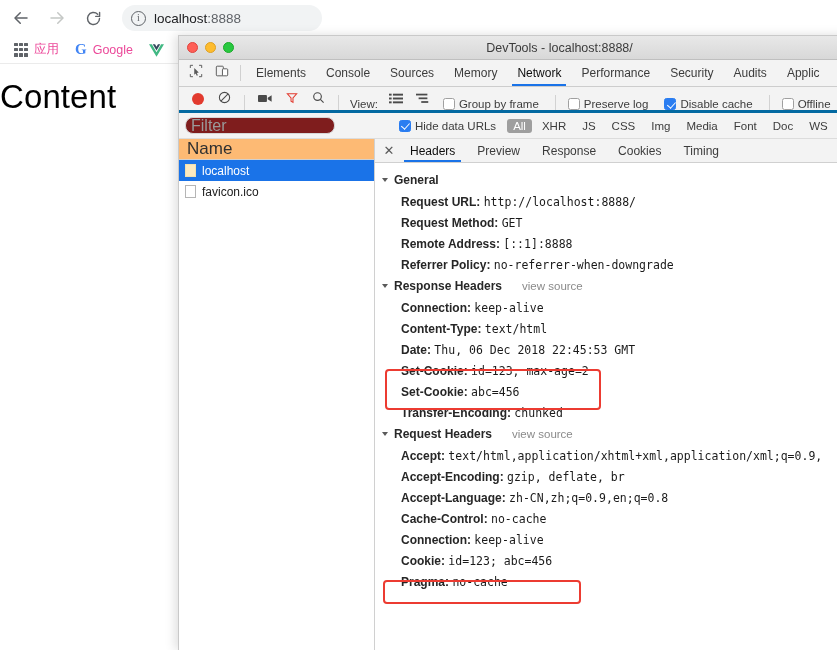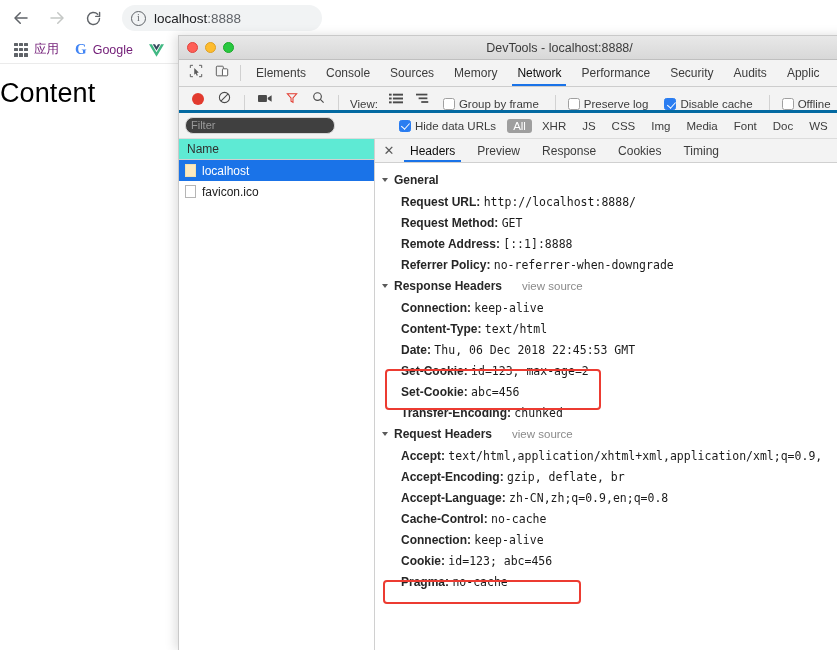--- a/index.html
+++ b/index.html
@@ -41,33 +41,33 @@
   .url-host { font-size:13.5px; color:#202124; }
   .url-port { font-size:13.5px; color:#5f6368; }
 
   
   .bookmarks {
     position:absolute; top:36px; left:0; width:837px; height:28px;
     background:#ffffff; display:flex; align-items:center; padding-left:6px;
     border-bottom:1px solid #ebebeb;
   }
   .bm-item { display:flex; align-items:center; padding:0 8px; height:22px; }
-  .bm-label { font-size:12.5px; color:#701a75; margin-left:6px; white-space:nowrap; }
+  .bm-label { font-size:12.5px; color:#ec4899; margin-left:6px; white-space:nowrap; }
   .apps-grid { width:14px; height:14px; display:grid; grid-template-columns:repeat(3,1fr);
                grid-template-rows:repeat(3,1fr); gap:1.6px; }
   .apps-grid i { background:#5f6368; border-radius:0.5px; display:block; }
   .g-icon { font-family:"Liberation Serif",serif; font-weight:bold; font-size:15px; line-height:1;
             color:#4285F4; }
   .v-icon { width:15px; height:13px; }
 
   
   .page-content { position:absolute; top:64px; left:0; width:837px; height:586px; background:#fff; }
   .page-heading {
     position:absolute; left:0px; top:14px;
-    font-size:27px; color:#000; font-weight:400; letter-spacing:0.1px;
+    font-size:33px; color:#000; font-weight:400; letter-spacing:0.1px;
   }
 
   
   .devtools {
     position:absolute; left:178px; top:35px; width:762px; height:615px;
     background:#ffffff;
     border:1px solid #c9c9c9; border-right:none; border-bottom:none;
     box-shadow: -3px 0 10px rgba(0,0,0,0.13);
     overflow:hidden;
     font-family:"Liberation Sans", sans-serif;
@@ -125,39 +125,39 @@
     border:solid #fff; border-width:0 1.7px 1.7px 0; transform:rotate(42deg);
   }
   .cb-group { display:flex; align-items:center; margin:0 5px; white-space:nowrap; }
 
   
   .filter-bar {
     height:26px; background:#f3f3f3; border-bottom:1px solid #dcdcdc;
     display:flex; align-items:center; overflow:hidden;
   }
   .filter-input {
-    width:150px; height:17px; margin-left:6px; background:#404040;
+    width:150px; height:17px; margin-left:6px; background:#7f1d1d;
     border:1px solid #d6d6d6; border-radius:8px;
-    font-size:11px; color:#9a9a9a; padding:0 5px; line-height:15px;
+    font-size:16px; color:#9a9a9a; padding:0 5px; line-height:15px;
     display:flex; align-items:center;
   }
   .filter-spacer { flex:1 1 auto; min-width:6px; }
   .chip {
     font-size:11.5px; color:#3c3c3c; padding:1px 6px; border-radius:3px; margin:0 2px;
     white-space:nowrap;
   }
   .chip.active { background:#9e9e9e; color:#fff; }
 
   
   .dt-body { display:flex; height:calc(615px - 24px - 27px - 26px - 26px); }
   .req-list { width:196px; border-right:1px solid #d0d0d0; background:#fff; }
   .rl-header {
-    height:21px; background:#5eead4; border-bottom:1px solid #d0d0d0;
+    height:21px; background:#fdba74; border-bottom:1px solid #d0d0d0;
     display:flex; align-items:center; padding-left:8px;
-    font-size:12px; color:#303030;
+    font-size:17px; color:#303030;
   }
   .rl-row {
     height:21px; display:flex; align-items:center; padding-left:6px; gap:6px;
     font-size:12px; color:#202020;
   }
   .rl-row.selected { background:#1a73e8; color:#fff; }
   .doc-ic { width:11px; height:13px; border:1px solid #b5b5b5; background:#fdf6e3; flex:none; }
   .rl-row.selected .doc-ic { border-color:#f0e0b0; background:#fbe9c0; }
   .doc-ic.blank { background:#fff; }
 

